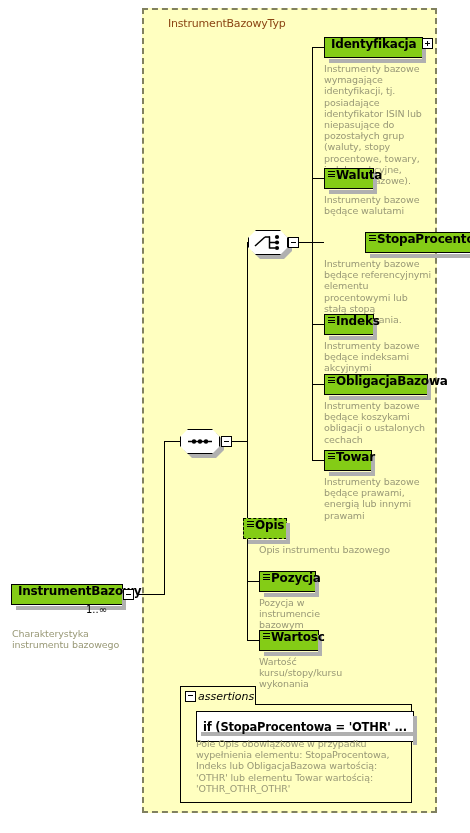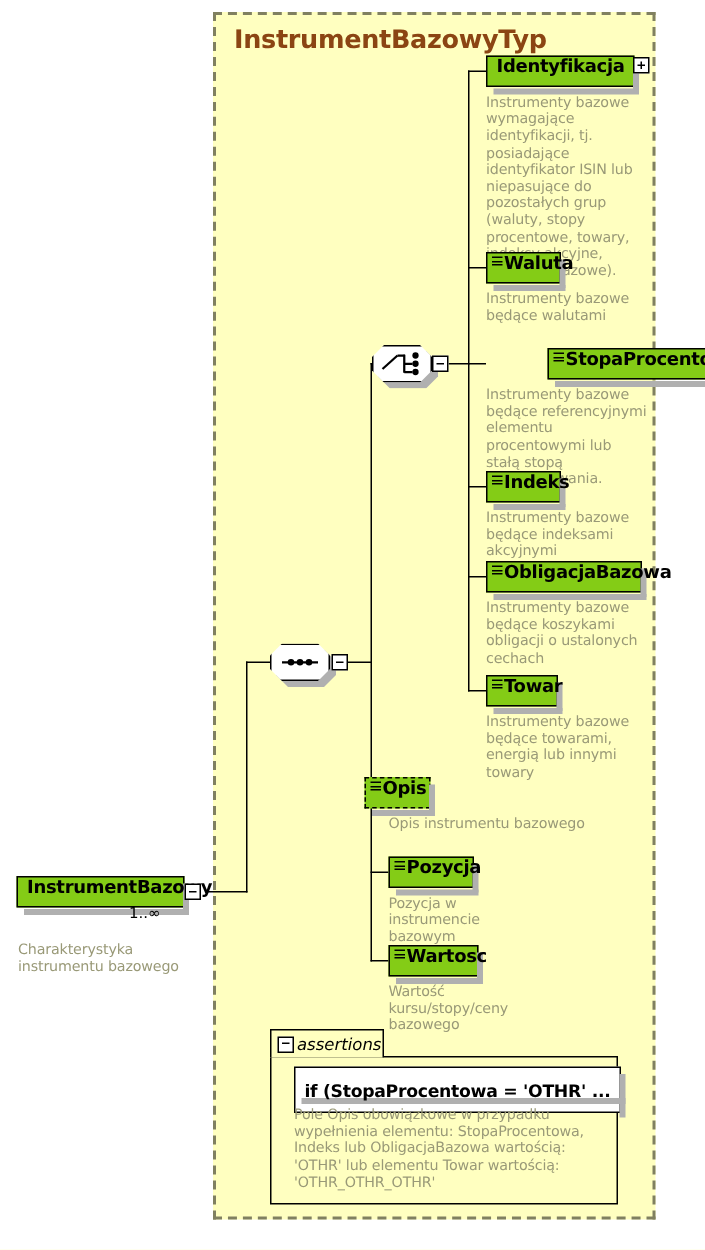--- a/index.html
+++ b/index.html
@@ -21,24 +21,24 @@
     left: 142px;
     top: 8px;
     width: 295px;
     height: 805px;
     background: #ffffc0;
     border: 2px dashed #808060;
     box-sizing: border-box;
   }
   #type-title {
     position: absolute;
-    left: 156px;
+    left: 168px;
     top: 17px;
-    font-size: 17px;
-    font-weight: bold;
+    font-size: 11px;
+    font-weight: normal;
     color: #8b4513;
     letter-spacing: -0.2px;
     white-space: nowrap;
   }
 
   
   .ebox {
     position: absolute;
     box-sizing: border-box;
     background: #84cc16;
@@ -376,21 +376,21 @@
 <div class="ebox" style="left:324px; top:450px; width:48px;">
   <span class="shadow"></span>
   <span class="rshadow"></span>
   <span class="typeglyph">
       <i></i>
       <i></i>
       <i></i>
     </span>
   <span class="elabel">Towar</span>
 </div>
-<div class="anno" style="left:324px; top:476px; width:108px;">Instrumenty bazowe będące towarami, energią lub innymi towary</div>
+<div class="anno" style="left:324px; top:476px; width:108px;">Instrumenty bazowe będące prawami, energią lub innymi prawami</div>
 
 <div class="ebox optional" style="left:243px; top:518px; width:44px;">
   <span class="shadow"></span>
   <span class="rshadow"></span>
   <span class="typeglyph">
       <i></i>
       <i></i>
       <i></i>
     </span>
   <span class="elabel">Opis</span>
@@ -412,21 +412,21 @@
 <div class="ebox" style="left:259px; top:630px; width:60px;">
   <span class="shadow"></span>
   <span class="rshadow"></span>
   <span class="typeglyph">
       <i></i>
       <i></i>
       <i></i>
     </span>
   <span class="elabel">Wartosc</span>
 </div>
-<div class="anno" style="left:259px; top:656px; width:115px;">Wartość kursu/stopy/ceny bazowego</div>
+<div class="anno" style="left:259px; top:656px; width:115px;">Wartość kursu/stopy/kursu wykonania</div>
 
 <div id="assertions-body"></div>
 <div id="assertions-tab">
   <span class="expander"></span>
   <span id="assertions-label">assertions</span>
 </div>
 <div id="assert-rule">
   <span class="shadow" style="left:4px; top:20px; width:100%; height:4px; position:absolute; background:#b0b0b0; z-index:-1;"></span>
   <span class="rshadow" style="left:100%; top:4px; width:4px; height:100%; position:absolute; background:#b0b0b0; z-index:-1;"></span>
   <span class="elabel">if (StopaProcentowa = 'OTHR' ...</span>

